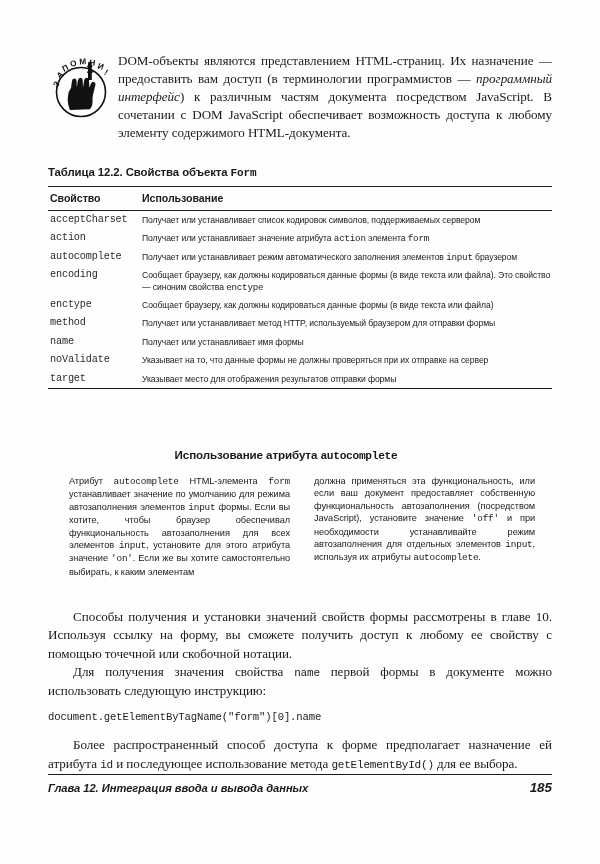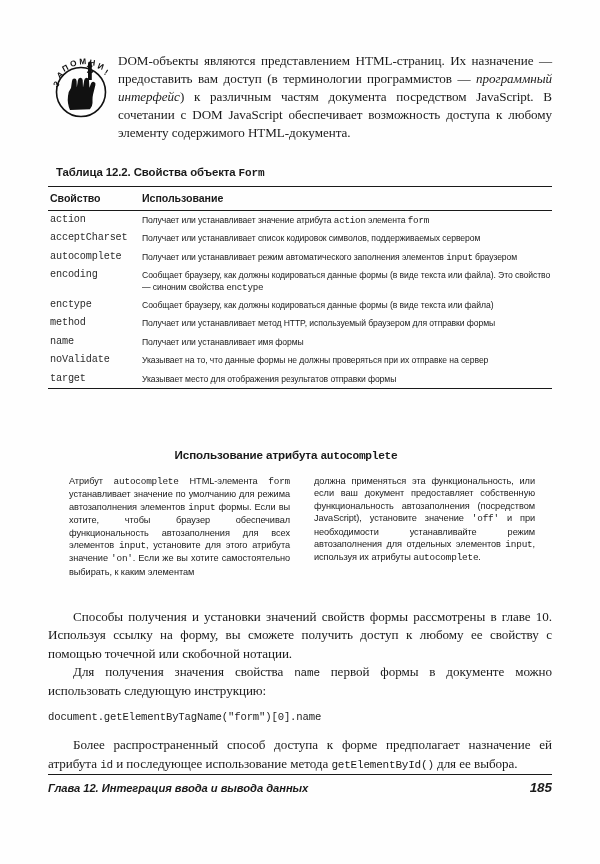--- a/index.html
+++ b/index.html
@@ -53,21 +53,20 @@
   
   .table-caption {
     position: absolute;
     left: 48px;
     top: 166px;
     width: 504px;
     font-family: "Liberation Sans", sans-serif;
     font-weight: bold;
     font-size: 11.4px;
     letter-spacing: -0.1px;
-    margin-left: 8px;
   }
   .table-caption .mono {
     font-family: "Liberation Mono", monospace;
     font-weight: bold;
     font-size: 11px;
   }
   .tbl {
     position: absolute;
     left: 48px;
     top: 186px;
@@ -279,26 +278,26 @@
         </tr>
       <tr>
         <th class="c1">Свойство</th>
         <th class="c2">Использование</th>
       </tr>
       <tr class="rule-mid">
           <td colspan="2"></td>
         </tr>
 
       <tr>
+        <td class="prop">acceptCharset</td>
+        <td class="use"><span>Получает или устанавливает список кодировок символов, поддерживаемых сервером</span><span class="mono"></span><span></span><span class="mono"></span><span></span></td>
+      </tr>
+      <tr>
         <td class="prop">action</td>
         <td class="use"><span>Получает или устанавливает значение атрибута </span><span class="mono">action</span><span> элемента </span><span class="mono">form</span><span></span></td>
-      </tr>
-      <tr>
-        <td class="prop">acceptCharset</td>
-        <td class="use"><span>Получает или устанавливает список кодировок символов, поддерживаемых сервером</span><span class="mono"></span><span></span><span class="mono"></span><span></span></td>
       </tr>
       <tr>
         <td class="prop">autocomplete</td>
         <td class="use"><span>Получает или устанавливает режим автоматического заполнения элементов </span><span class="mono">input</span><span> браузером</span><span class="mono"></span><span></span></td>
       </tr>
       <tr>
         <td class="prop">encoding</td>
         <td class="use"><span>Сообщает браузеру, как должны кодироваться данные формы (в виде текста или файла). Это свойство — синоним свойства </span><span class="mono">enctype</span><span></span><span class="mono"></span><span></span></td>
       </tr>
       <tr>

